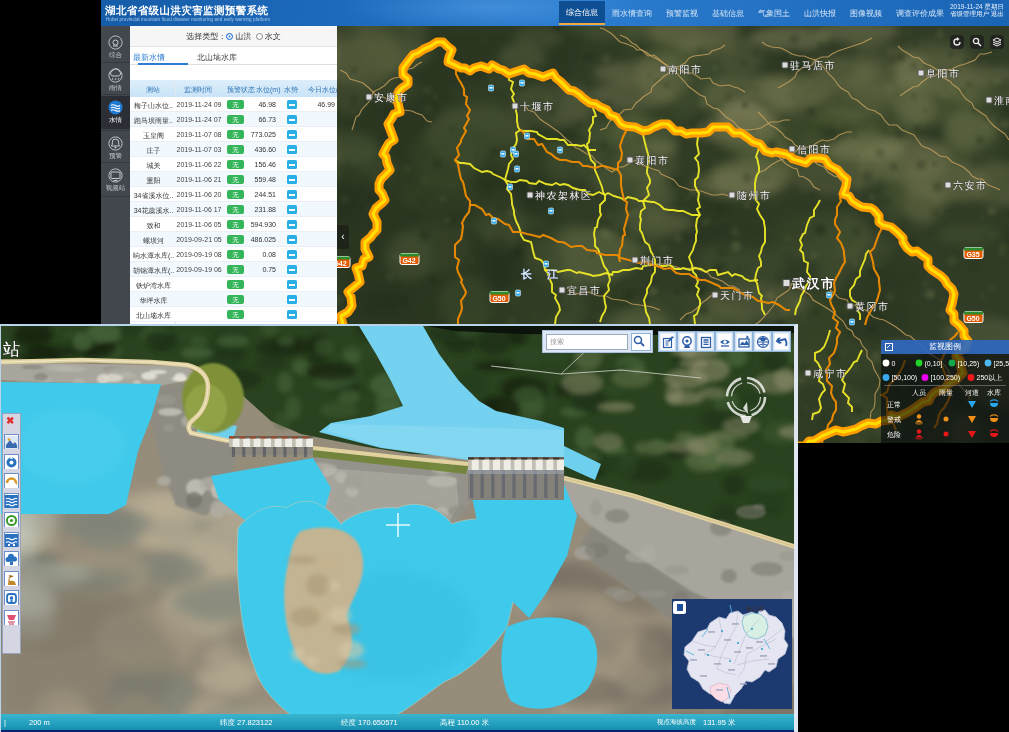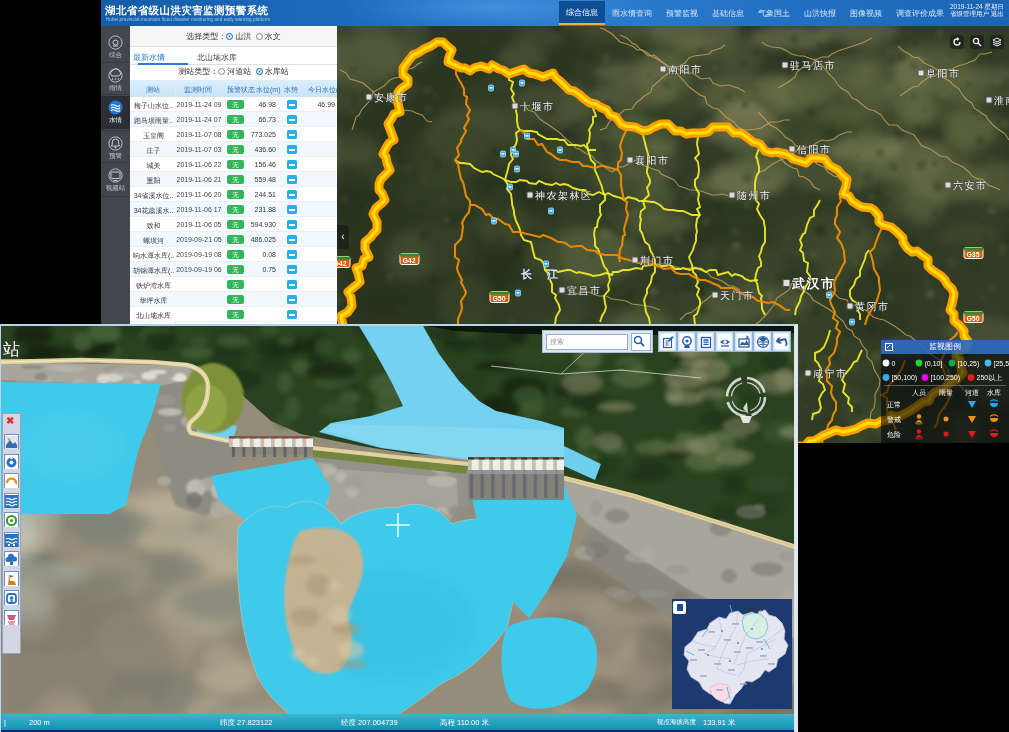--- a/index.html
+++ b/index.html
@@ -146,21 +146,20 @@
       <div class="sbsep" style="top:136px"></div>
       <div class="sbsep" style="top:170px"></div>
     </div>
   <div id="panel">
     <div id="prow1">选择类型：<span class="radio sel"></span>山洪&nbsp;&nbsp;<span class="radio"></span>水文</div>
     <div id="ptabs">
         <span class="t1">最新水情</span>
         <span class="t2">北山垴水库</span>
         <div class="ul"></div>
       </div>
-    <div id="prow2">测站类型：<span class="radio"></span>河道站&nbsp;&nbsp;<span class="radio sel"></span>水库站</div>
     <div id="thead">
       <span style="left:16px">测站</span>
         <span style="left:54px">监测时间</span>
         <span style="left:97px">预警状态</span>
       <span style="left:126px">水位(m)</span>
         <span style="left:154px">水势</span>
         <span style="left:178px">今日水位(</span>
     </div>
     <div class="cdiv"></div>
     <div class="trow" style="top:71px;background:#ffffff">
@@ -1770,20 +1769,20 @@
           <circle cx="36" cy="56" r="1.1" fill="#38a0d0"></circle>
           <circle cx="80" cy="30" r="1.1" fill="#38a0d0"></circle>
           <circle cx="58" cy="62" r="1.1" fill="#38a0d0"></circle>
           <circle cx="90" cy="50" r="1.1" fill="#38a0d0"></circle>
         </svg></div>
     <div id="mmicon"></div>
     <div id="statusbar">
       <span style="left:3px">|</span>
       <span style="left:28px">200 m</span>
       <span style="left:219px">纬度 27.823122</span>
-      <span style="left:340px">经度 207.004739</span>
+      <span style="left:340px">经度 170.650571</span>
       <span style="left:439px">高程 110.00 米</span>
       <span style="left:656px;font-size:6.5px">视点海拔高度</span>
-      <span style="left:702px">133.91 米</span>
+      <span style="left:702px">131.95 米</span>
     </div>
     <div id="botstrip"></div>
   </div>
 </div>
 
 </body></html>

